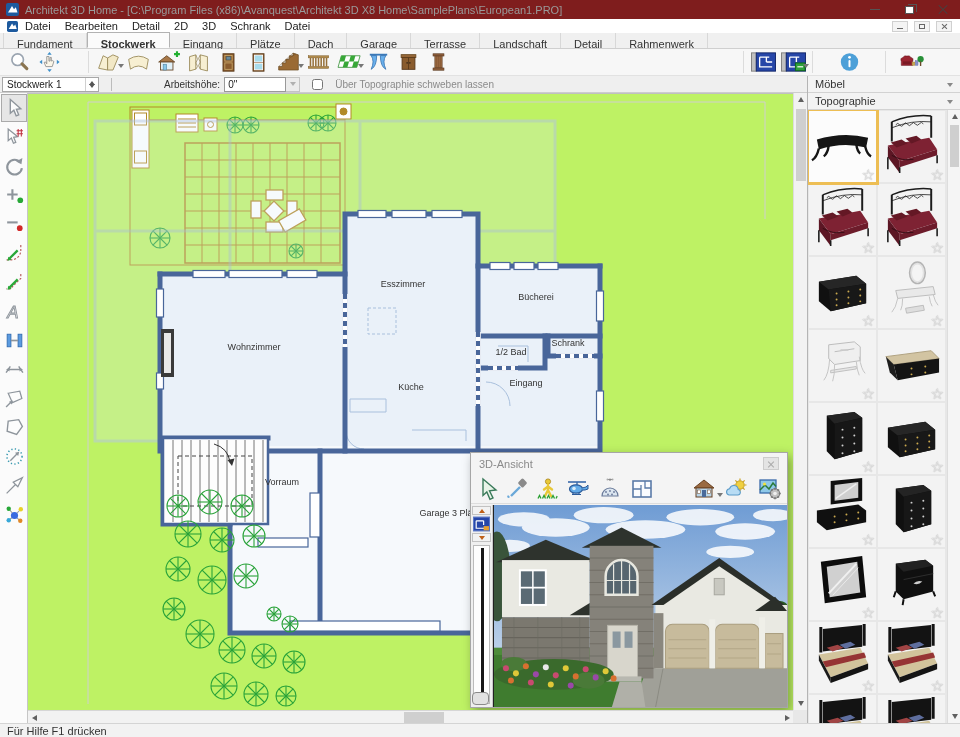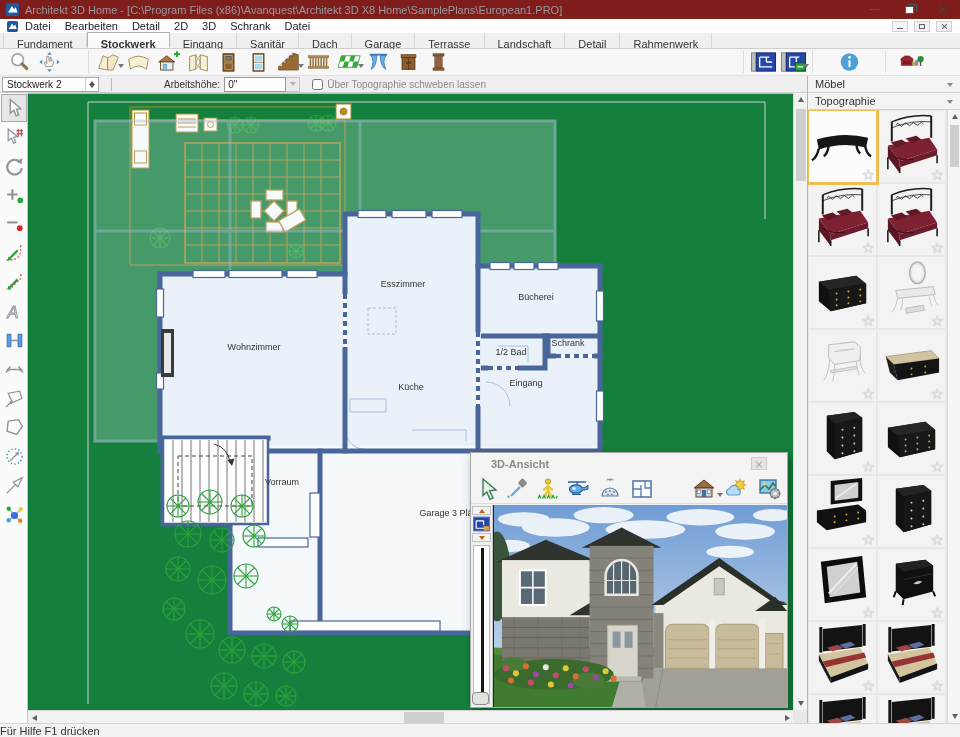--- a/index.html
+++ b/index.html
@@ -54,63 +54,63 @@
   .floor-combo .txt{flex:1;padding-left:4px;}
   .spin{width:13px;height:13px;display:flex;flex-direction:column;align-items:center;justify-content:center;gap:1px;border-left:1px solid #d0d0d0;}
   .spin i{border:3px solid transparent;display:block;}
   .spin .up{border-bottom:4px solid #555;margin-bottom:-2px;}
   .spin .dn{border-top:4px solid #555;}
   .crsep{width:1px;height:13px;background:#bcbcbc;margin:0 10px 0 12px;}
   .ah-label{color:#333;font-size:10px;margin-left:42px;}
   .height-input{width:62px;height:15px;border:1px solid #999;font-size:10px;padding:0 3px;margin-left:4px;background:#fff;color:#222;}
   .dis-drop{width:14px;height:15px;background:#ececec;border:1px solid #c4c4c4;border-left:none;display:flex;align-items:center;justify-content:center;}
   .dis-drop i{border:3px solid transparent;border-top:4px solid #b0b0b0;margin-top:3px;}
-  .topo{display:flex;align-items:center;margin-left:12px;color:#8a8a8a;font-size:10px;gap:4px;}
+  .topo{display:flex;align-items:center;margin-left:12px;color:#8a8a8a;font-size:10px;gap:12px;}
   .topo input{width:11px;height:11px;}
 
   
   .palette{position:absolute;left:0;top:93px;width:28px;height:630px;background:#fbfbfb;border-right:1px solid #c6c6c6;}
   .ptool{width:26px;height:28px;margin:1px;display:flex;align-items:center;justify-content:center;cursor:default;}
   .ptool svg{width:21px;height:21px;display:block;}
   .ptool.active{background:#e6e6e6;border:1px solid #aaaaaa;}
 
-  .canvas{position:absolute;left:28px;top:93px;width:765px;height:617px;background:#15803d;overflow:hidden;border-top:1px solid #c0c0c0;}
+  .canvas{position:absolute;left:28px;top:93px;width:765px;height:617px;background:#bef264;overflow:hidden;border-top:1px solid #c0c0c0;}
 
   .vscroll{position:absolute;left:793px;top:93px;width:14px;height:617px;background:#f2f2f2;border-left:1px solid #dcdcdc;}
   .vthumb{position:absolute;left:2px;top:16px;width:10px;height:72px;background:#cfcfcf;}
   .sarrow{position:absolute;left:0;width:14px;height:14px;display:flex;align-items:center;justify-content:center;}
   .sarrow i{display:block;border:3.5px solid transparent;}
   .a-up i{border-bottom:5px solid #606060;margin-top:-4px;}
   .a-dn i{border-top:5px solid #606060;margin-bottom:-4px;}
 
   .hscroll{position:absolute;left:28px;top:710px;width:765px;height:13px;background:#f2f2f2;border-top:1px solid #d6d6d6;}
   .harrow{position:absolute;top:0;width:13px;height:13px;display:flex;align-items:center;justify-content:center;}
   .harrow i{display:block;border:3.5px solid transparent;}
   .a-left i{border-right:5px solid #606060;margin-left:-4px;}
   .a-right i{border-left:5px solid #606060;margin-right:-4px;}
   .hthumb{position:absolute;left:376px;top:1px;width:40px;height:11px;background:#cfcfcf;}
   .corner{position:absolute;left:793px;top:710px;width:14px;height:13px;background:#e8e8e8;}
 
-  .statusbar{position:absolute;left:0;top:723px;width:960px;height:14px;background:#f2f2f2;border-top:1px solid #d4d4d4;display:flex;align-items:center;color:#333;font-size:11px;}
+  .statusbar{position:absolute;left:0;top:723px;width:960px;height:14px;background:#f2f2f2;border-top:1px solid #d4d4d4;display:flex;align-items:center;padding-left:7px;color:#333;font-size:11px;}
 
   
   .panel{position:absolute;left:807px;top:76px;width:153px;height:647px;background:#efefef;border-left:1px solid #b4b4b4;}
   .psel{height:17px;border-bottom:1px solid #d2d2d2;display:flex;align-items:center;padding:0 7px;color:#333;font-size:11px;background:#f3f3f3;cursor:default;}
   .psel .caret{margin-left:auto;border:3.5px solid transparent;border-top:4.5px solid #888;margin-top:4px;}
   .items{position:absolute;left:0;top:34px;right:0;bottom:0;background:#e7e7e7;overflow:hidden;}
   .fitem{position:absolute;width:67px;height:71px;background:#f3f3f3;cursor:default;}
   .fitem svg{width:100%;height:100%;display:block;}
   .fitem .star{position:absolute;right:1px;bottom:-2px;font-size:15px;color:#fbfbfb;text-shadow:0 0 1px #9a9a9a,0 0 1px #9a9a9a;}
   .fitem.sel{outline:3px solid #edbe54;background:#fcfcfc;z-index:2;}
   .pscroll{position:absolute;right:0;top:0;width:13px;bottom:0;background:#f5f5f5;border-left:1px solid #dddddd;z-index:3;}
   .pthumb{position:absolute;left:2px;top:15px;width:9px;height:42px;background:#cfcfcf;}
 
   
   .w3d{position:absolute;left:442px;top:358px;width:318px;height:256px;background:#f2f2f2;border:1px solid #a6a6a6;box-shadow:3px 4px 10px rgba(0,0,0,0.35);}
-  .w3d-title{height:21px;display:flex;align-items:center;padding:0 20px;color:#8a8a8a;font-size:11px;background:#f4f4f4;font-weight:bold;}
+  .w3d-title{height:21px;display:flex;align-items:center;padding:0 8px;color:#8a8a8a;font-size:11px;background:#f4f4f4;}
   .w3d-close{margin-left:auto;width:16px;height:13px;background:#e4e4e4;border:1px solid #cccccc;position:relative;}
   .w3d-close::before,.w3d-close::after{content:"";position:absolute;left:3px;top:5.5px;width:8px;height:1px;background:#aaa;}
   .w3d-close::before{transform:rotate(45deg);} .w3d-close::after{transform:rotate(-45deg);}
   .w3d-toolbar{height:30px;background:#f4f4f4;border-bottom:1px solid #dddddd;position:relative;}
   .t3{position:absolute;top:2px;width:26px;height:26px;display:flex;align-items:center;justify-content:center;cursor:default;}
   .t3 svg{width:24px;height:24px;display:block;}
   .w3d-caret{position:absolute;left:246px;bottom:3px;border:3px solid transparent;border-top:4px solid #777;}
   .w3d-body{position:absolute;left:0;top:52px;right:0;bottom:0;display:flex;}
   .w3d-slider{width:22px;background:#efefef;border-right:1px solid #c8c8c8;position:relative;flex:0 0 auto;}
   .sbtn{position:absolute;left:1px;width:19px;height:9px;background:#f2f2f2;border:1px solid #c2c2c2;display:flex;align-items:center;justify-content:center;}
@@ -172,21 +172,21 @@
       <span class="mdi-btn">
         <span class="g2-close"></span>
       </span>
     </div>
 </div>
 
 <div class="tabbar" id="tabs">
     <div class="tab">Fundament</div>
     <div class="tab active">Stockwerk</div>
     <div class="tab">Eingang</div>
-    <div class="tab">Sanitär</div>
+    <div class="tab">Plätze</div>
     <div class="tab">Dach</div>
     <div class="tab">Garage</div>
     <div class="tab">Terrasse</div>
     <div class="tab">Landschaft</div>
     <div class="tab">Detail</div>
     <div class="tab">Rahmenwerk</div>
   </div>
 
 <div class="toolbar">
   <div class="tbgroup" id="tb-left" style="margin-left:4px;">
@@ -377,21 +377,21 @@
             <circle cx="38" cy="8" r="5.5" fill="#289038"></circle>
             <rect x="36.8" y="12" width="2.4" height="8" fill="#6a4a2a"></rect>
           </svg>
         </span>
       </div>
     </div>
 </div>
 
 <div class="controlsrow">
   <div class="floor-combo">
-    <span class="txt">Stockwerk 2</span>
+    <span class="txt">Stockwerk 1</span>
     <span class="spin">
         <i class="up"></i>
         <i class="dn"></i>
       </span>
   </div>
   <div class="crsep"></div>
   <span class="ah-label">Arbeitshöhe:</span>
   <input class="height-input" value="0&quot;" style="">
   <span class="dis-drop">
       <i></i>

